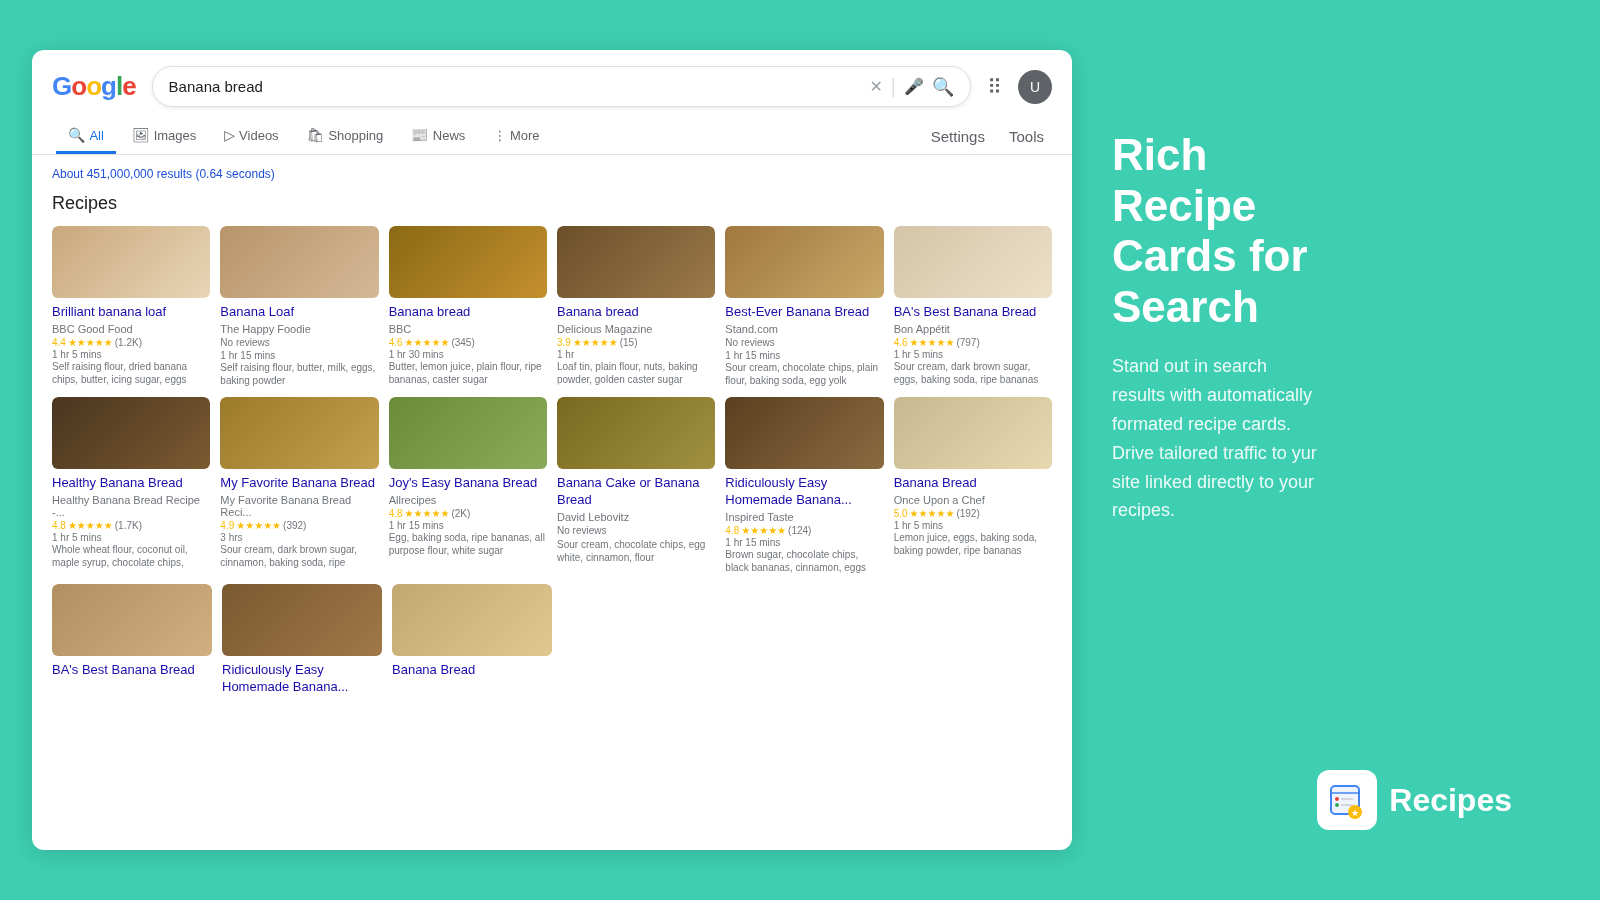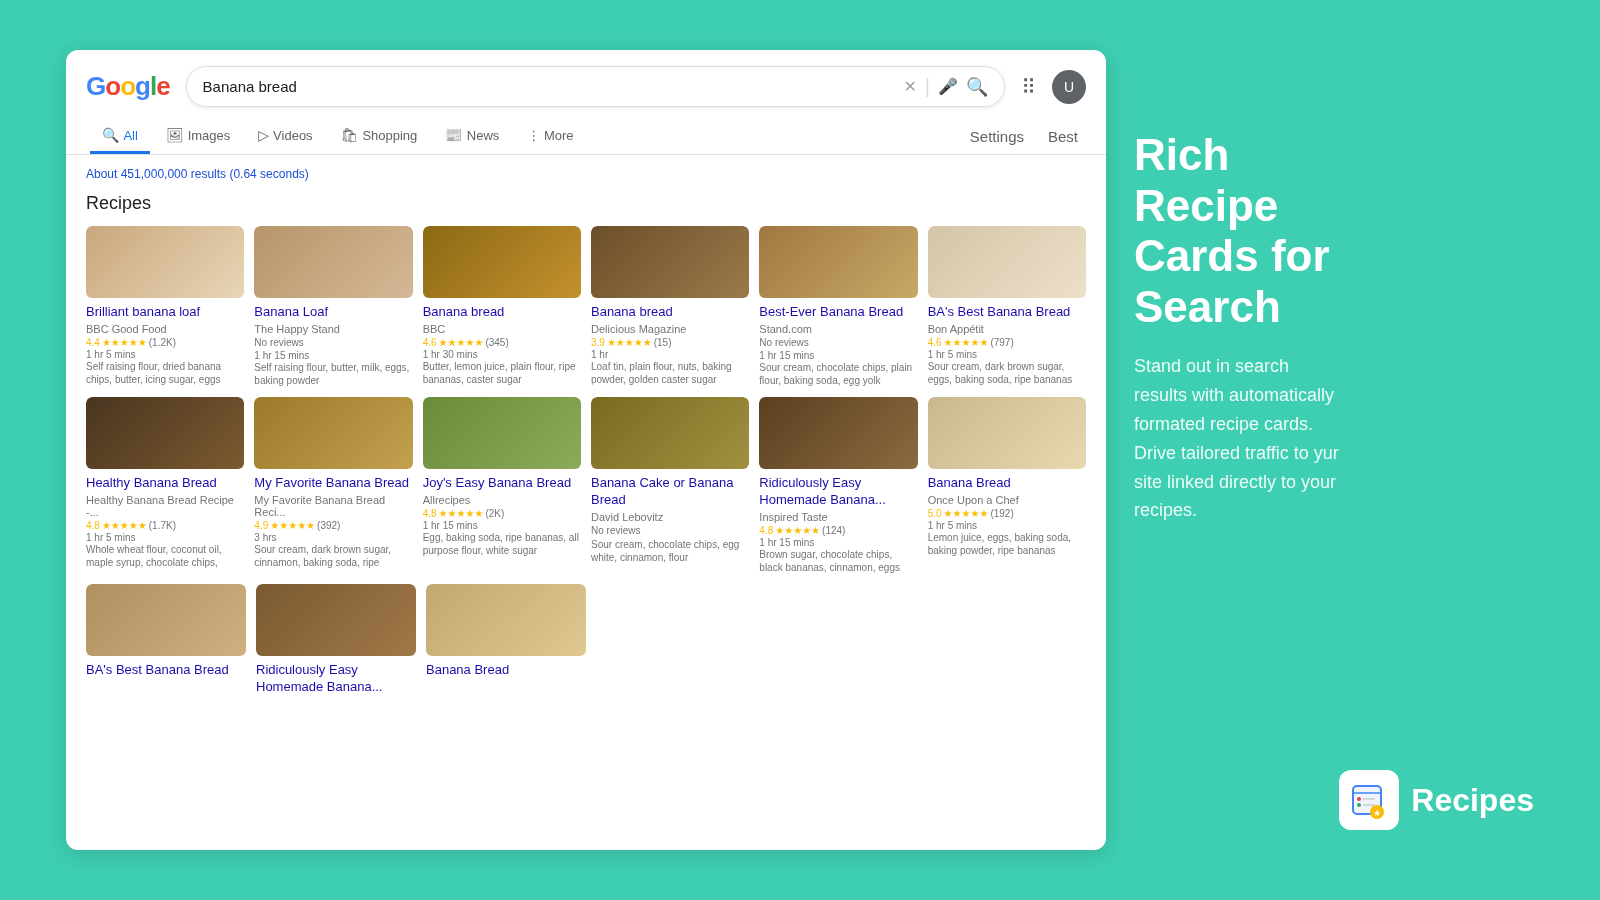--- a/index.html
+++ b/index.html
@@ -9,25 +9,24 @@
       height: 900px;
       display: flex;
       align-items: center;
       justify-content: center;
       font-family: Arial, sans-serif;
       overflow: hidden;
     }
     .page-container {
       display: flex;
       align-items: center;
-      justify-content: center;
       width: 100%;
       height: 100%;
-      padding: 20px;
-      gap: 28px;
+      padding: 32px;
+      gap: 40px;
     }
     
     .search-panel {
       background: #fff;
       border-radius: 12px;
       width: 1040px;
       height: 800px;
       box-shadow: 0 4px 24px rgba(0,0,0,0.15);
       overflow: hidden;
       display: flex;
@@ -315,21 +314,21 @@
         </a>
         <a class="nav-tab">
           <span class="tab-icon">📰</span>
           <span>News</span>
         </a>
         <a class="nav-tab">
           <span>⋮ More</span>
         </a>
         <div class="nav-divider-right">
           <span class="nav-tab-right">Settings</span>
-          <span class="nav-tab-right">Best</span>
+          <span class="nav-tab-right">Tools</span>
         </div>
       </div>
     </div>
 
     <div class="search-results">
       <div class="results-count">About 451,000,000 results (0.64 seconds)</div>
       <div class="recipes-heading">Recipes</div>
 
       <div class="recipes-grid" id="row1">
           <div class="recipe-card">
@@ -344,21 +343,21 @@
       <span class="count">(1.2K)</span>
             </div>
             <div class="recipe-time">1 hr 5 mins</div>
             <div class="recipe-ingredients">Self raising flour, dried banana chips, butter, icing sugar, eggs</div>
           </div>
           <div class="recipe-card">
             <div class="recipe-img">
               <div class="recipe-img-placeholder img-2"></div>
             </div>
             <div class="recipe-title">Banana Loaf</div>
-            <div class="recipe-source">The Happy Stand</div>
+            <div class="recipe-source">The Happy Foodie</div>
             <div class="recipe-note">No reviews</div>
             <div class="recipe-time">1 hr 15 mins</div>
             <div class="recipe-ingredients">Self raising flour, butter, milk, eggs, baking powder</div>
           </div>
           <div class="recipe-card">
             <div class="recipe-img">
               <div class="recipe-img-placeholder img-3"></div>
             </div>
             <div class="recipe-title">Banana bread</div>
             <div class="recipe-source">BBC</div>

